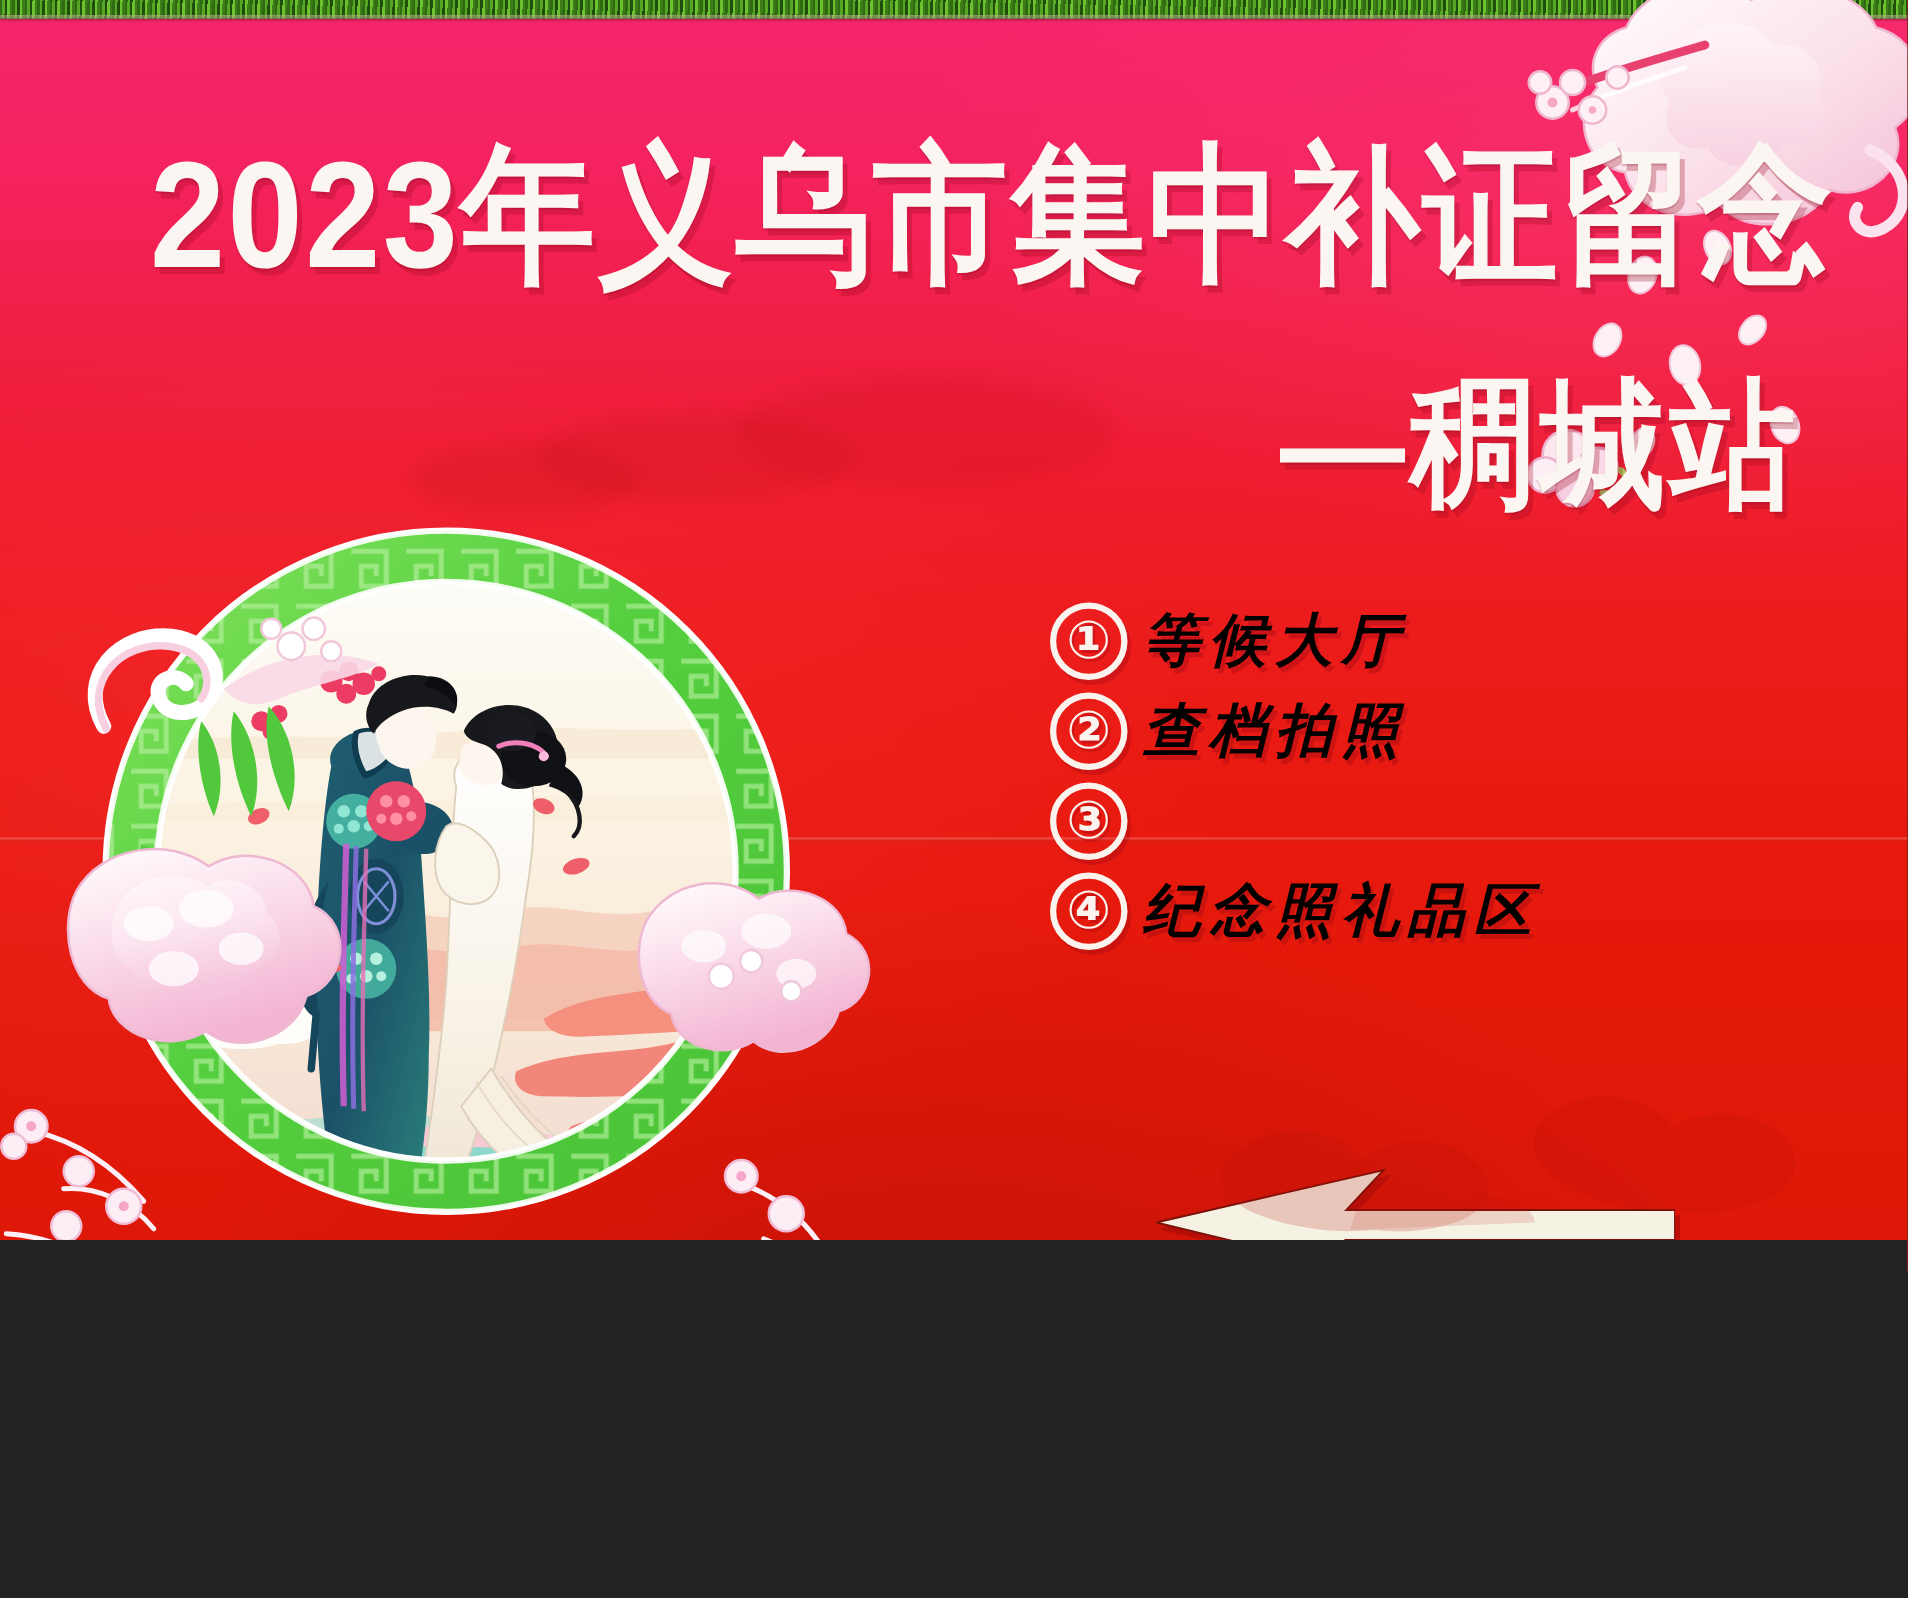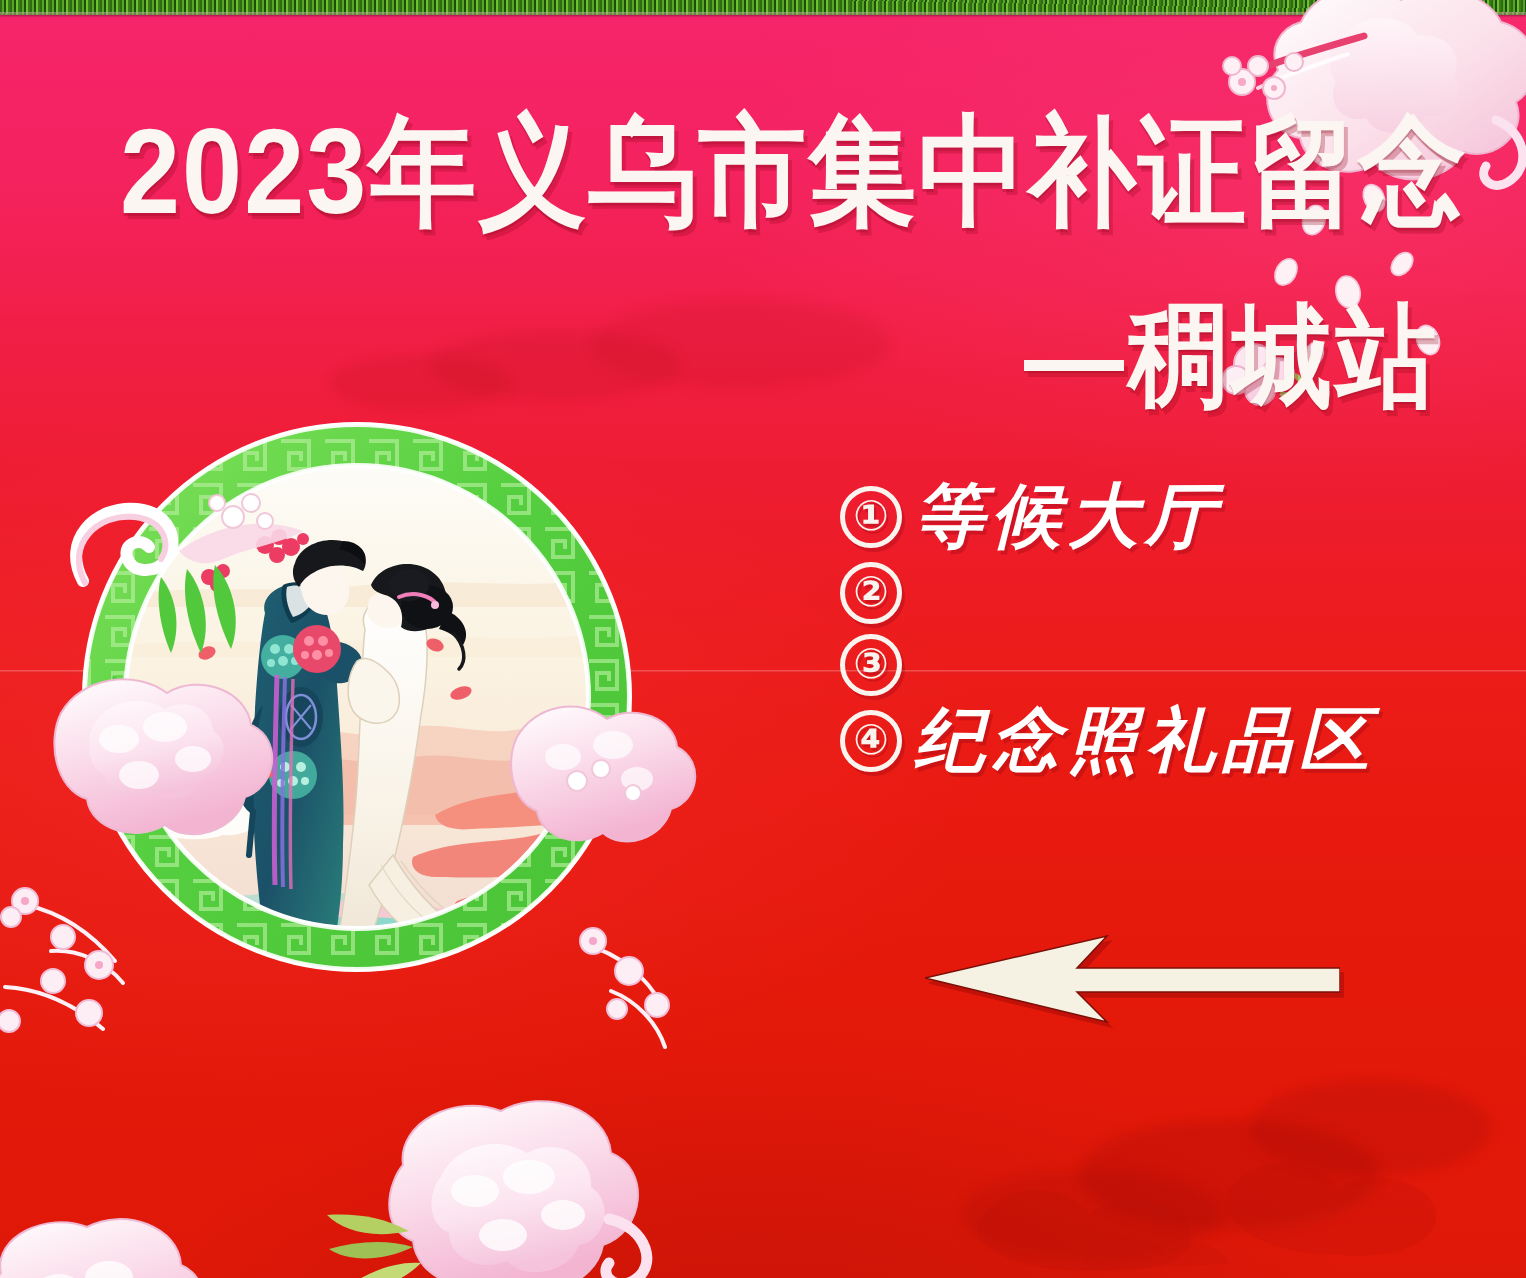--- a/index.html
+++ b/index.html
@@ -1,18 +1,18 @@
 <!DOCTYPE html>
 <html><head>
 <meta charset="utf-8">
 <style>
   html,body{margin:0;padding:0;background:#222;}
   #stage{
     position:relative;
-    width:1526px;height:1278px;
+    width:1526px;height:992px;
     overflow:hidden;
     font-family:"Liberation Sans","DejaVu Sans",sans-serif;
     background:#E8220E;
   }
 
   
   .bg-base{
     position:absolute;inset:0;
     background:
       linear-gradient(180deg,
@@ -96,22 +96,22 @@
     display:inline-flex;align-items:center;justify-content:center;
     width:62px;height:62px;flex:0 0 62px;
     border:5px solid #FBF4EE;border-radius:50%;
     color:#FBF4EE;font-size:42px;font-weight:700;line-height:1;
     text-shadow:2px 3px 0 rgba(140,4,24,.30);
     box-shadow:3px 4px 0 rgba(140,4,24,.28);
     padding-bottom:2px;box-sizing:border-box;
   }
   .step .txt{
     font-family:"Liberation Serif","DejaVu Serif",serif;
-    font-size:70px;line-height:1;font-weight:700;
-    color:#ffffff;letter-spacing:7px;
+    font-size:46px;line-height:1;font-weight:700;
+    color:#000000;letter-spacing:7px;
     text-shadow:3px 4px 0 rgba(140,4,24,.30);
     font-style:italic;
   }
 
   
   .arrow{
     position:absolute;left:925px;top:922px;width:415px;height:112px;
     filter:drop-shadow(4px 5px 0 rgba(130,4,10,.35));
   }
 
@@ -210,20 +210,21 @@
   <div class="title">2023年义乌市集中补证留念</div>
   <div class="subtitle">—稠城站</div>
 
   <div class="steps">
     <div class="step">
       <span class="num">①</span>
       <span class="txt">等候大厅</span>
     </div>
     <div class="step">
       <span class="num">②</span>
+      <span class="txt">查档拍照</span>
     </div>
     <div class="step">
       <span class="num">③</span>
     </div>
     <div class="step">
       <span class="num">④</span>
       <span class="txt">纪念照礼品区</span>
     </div>
   </div>
 

